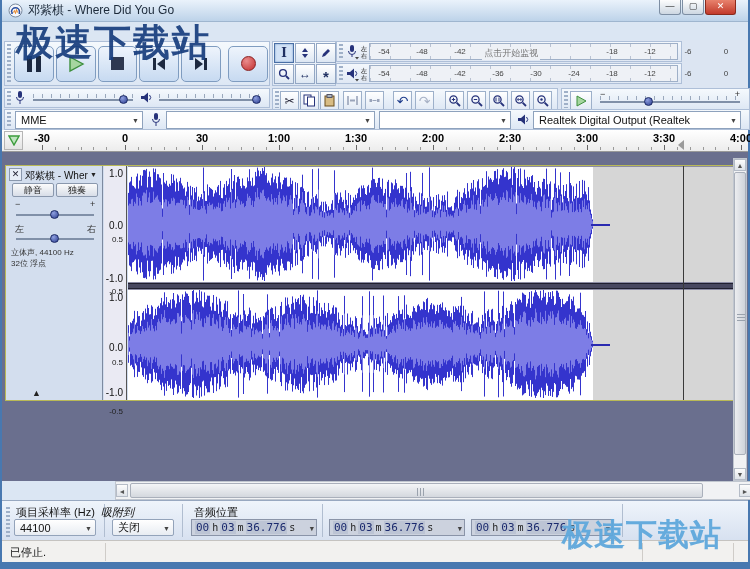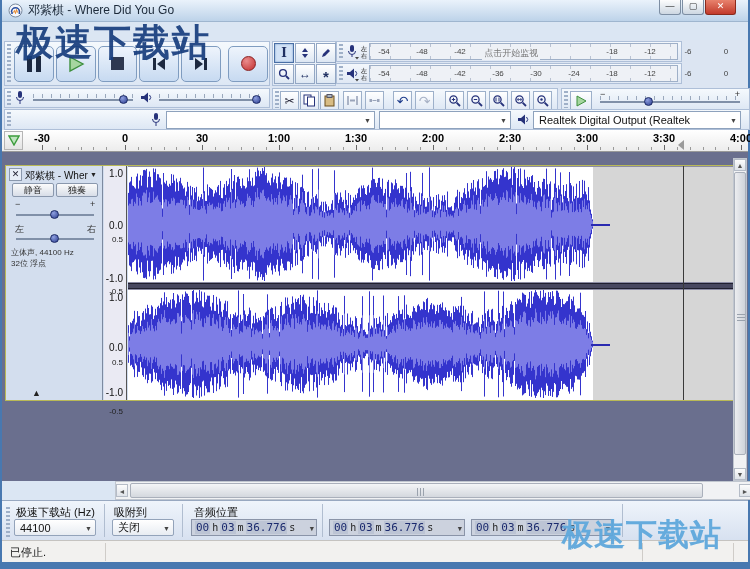--- a/index.html
+++ b/index.html
@@ -360,20 +360,24 @@
         <div class="ticks"></div>
           <div class="groove"></div>
           <div class="thumb" style="left:44px;"></div>
         <span style="position:absolute; left:0; top:-4px; font-size:9px; color:#333;">−</span>
         <span style="position:absolute; right:0; top:-4px; font-size:9px; color:#333;">+</span>
       </div>
     </div>
 
     <div class="tb" style="left:2px; top:69px; width:746px; height:21px;">
       <div class="grip"></div>
+      <div class="combo" style="left:10px; top:1px; width:128px;">
+          <span>MME</span>
+          <span class="arr">▼</span>
+        </div>
       <svg class="micmini" style="position:absolute; left:144px; top:2px;" viewBox="0 0 14 16">
           <rect x="5" y="1" width="4" height="7" rx="2" fill="#26327a"></rect>
           <path d="M3.5 7 a3.5 3.5 0 0 0 7 0" fill="none" stroke="#26327a"></path>
           <line x1="7" y1="11" x2="7" y2="14" stroke="#26327a"></line>
         </svg>
       <div class="combo" style="left:161px; top:1px; width:209px;">
           <span></span>
           <span class="arr">▼</span>
         </div>
       <div class="combo" style="left:374px; top:1px; width:132px;">
@@ -539,27 +543,27 @@
     <div class="hsb">
       <div class="sbarrow" style="left:0; top:2px; height:13px; line-height:13px;">◄</div>
       <div class="hsb-thumb">
           <div class="hgripmark"></div>
         </div>
       <div class="sbarrow" style="right:0; top:2px; height:13px; line-height:13px;">►</div>
     </div>
 
     <div class="selbar">
       <div class="grip" style="position:absolute; left:2px; top:4px; height:32px;"></div>
-      <span class="sl" style="left:14px;">极速下载站 (Hz)</span>
+      <span class="sl" style="left:14px;">项目采样率 (Hz)</span>
       <div class="scombo" style="left:12px; width:82px;">
           <span>44100</span>
           <span class="arr">▼</span>
         </div>
       <div class="sep" style="left:102px;"></div>
-      <span class="sl" style="left:112px;">吸附到</span>
+      <span class="sl" style="left:99px;font-style:italic;">吸附到</span>
       <div class="scombo" style="left:110px; width:62px;">
           <span>关闭</span>
           <span class="arr">▼</span>
         </div>
       <div class="sep" style="left:180px;"></div>
       <span class="sl" style="left:192px;">音频位置</span>
       <div class="tfield" style="left:189px; width:126px;">
         <b>00</b>
           <i>h</i>
         <b>03</b>

